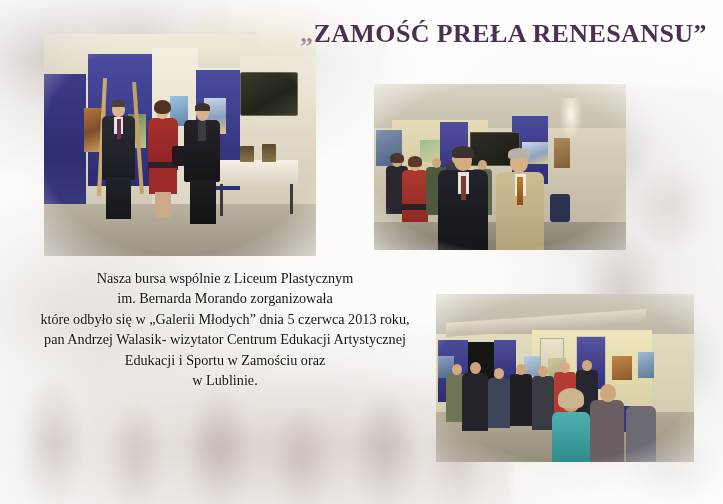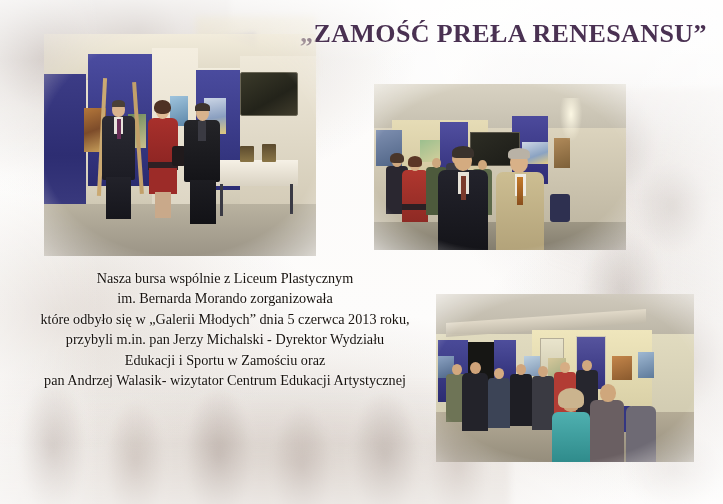--- a/index.html
+++ b/index.html
@@ -437,18 +437,18 @@
       <div class="p v9b"></div>
       <div class="p v9h"></div>
       <div class="p v9hair"></div>
     </div>
   </div>
 
   <div id="body-text">
     <div class="ln">Nasza bursa wspólnie z Liceum Plastycznym</div>
     <div class="ln">im. Bernarda Morando zorganizowała</div>
     <div class="ln">które odbyło się w „Galerii Młodych” dnia 5 czerwca 2013 roku,</div>
-    <div class="ln">przybyli m.in.  pan Jerzy Michalski - Dyrektor Wydziału</div>
+    <div class="ln">pan Andrzej Walasik- wizytator Centrum Edukacji Artystycznej</div>
     <div class="ln">Edukacji i Sportu w Zamościu oraz</div>
-    <div class="ln">pan Andrzej Walasik- wizytator Centrum Edukacji Artystycznej</div>
+    <div class="ln">w Lublinie.</div>
   </div>
 
 </div>
 
 </body></html>

